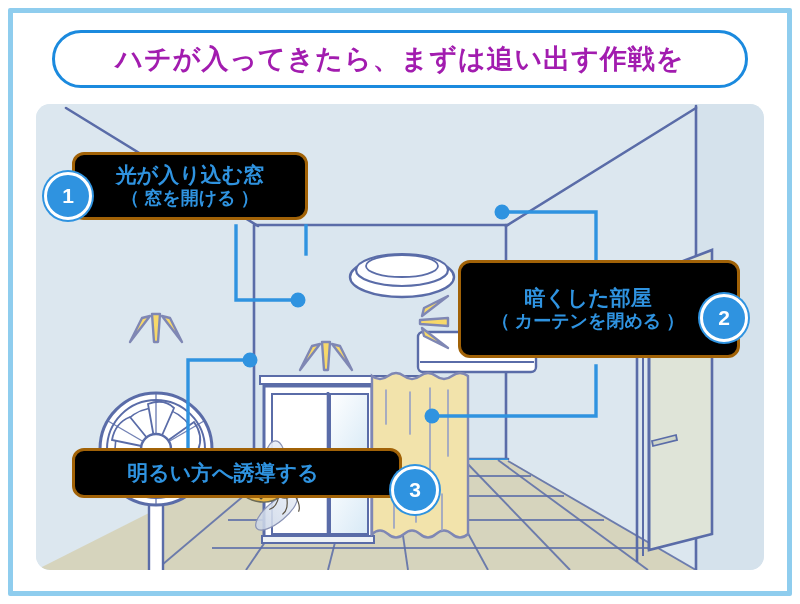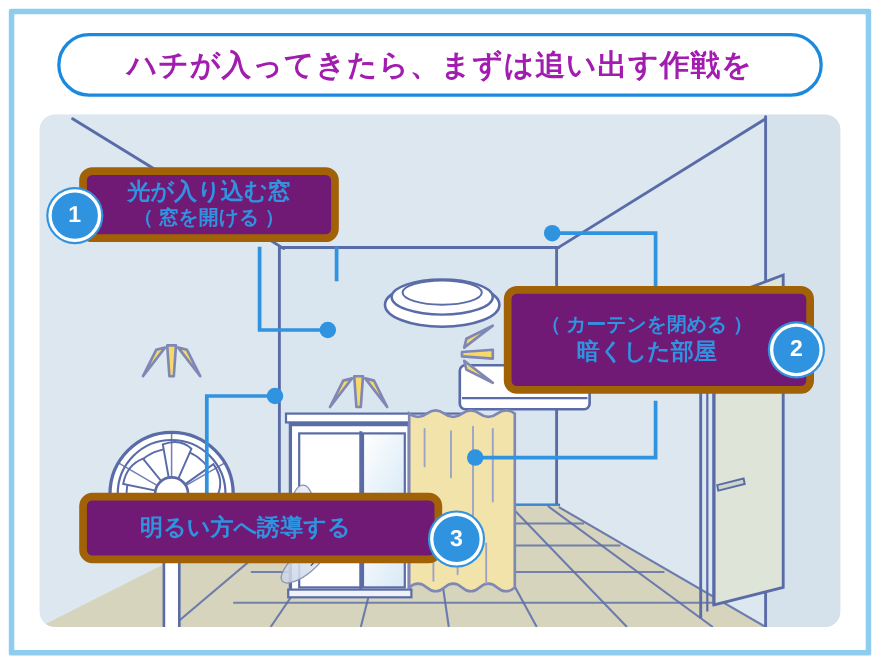--- a/index.html
+++ b/index.html
@@ -64,22 +64,22 @@
   #scene-svg {
     position: absolute;
     left: 0;
     top: 0;
     display: block;
   }
   
   .callout {
     position: absolute;
     box-sizing: border-box;
-    background: #701a75;
-    border: 7px solid #a16207;
+    background: #000000;
+    border: 3px solid #a16207;
     border-radius: 12px;
     display: flex;
     flex-direction: column;
     align-items: center;
     justify-content: center;
     color: #2f93e0;
     font-weight: bold;
     line-height: 1.22;
   }
   .callout .line {
@@ -99,21 +99,21 @@
     width: 282px;
     height: 98px;
     font-size: 21px;
     padding-right: 22px;
   }
   #callout-2 .line.sub { font-size: 18px; }
   #callout-3 {
     left: 72px;
     top: 448px;
     width: 330px;
-    height: 64px;
+    height: 50px;
     font-size: 21px;
     padding-right: 28px;
   }
   #callout-3 .line.sub { font-size: 18px; }
   
   .badge {
     position: absolute;
     width: 42px;
     height: 42px;
     border-radius: 50%;
@@ -366,22 +366,22 @@
 
   </div>
 
   <div id="callout-1" class="callout">
     <span class="line main">光が入り込む窓</span>
     <span class="line sub">（ 窓を開ける ）</span>
   </div>
   <div id="badge-1" class="badge">1</div>
 
   <div id="callout-2" class="callout">
+    <span class="line main">暗くした部屋</span>
     <span class="line sub">（ カーテンを閉める ）</span>
-    <span class="line main">暗くした部屋</span>
   </div>
   <div id="badge-2" class="badge">2</div>
 
   <div id="callout-3" class="callout">
     <span class="line main">明るい方へ誘導する</span>
   </div>
   <div id="badge-3" class="badge">3</div>
 
 </div>
 

